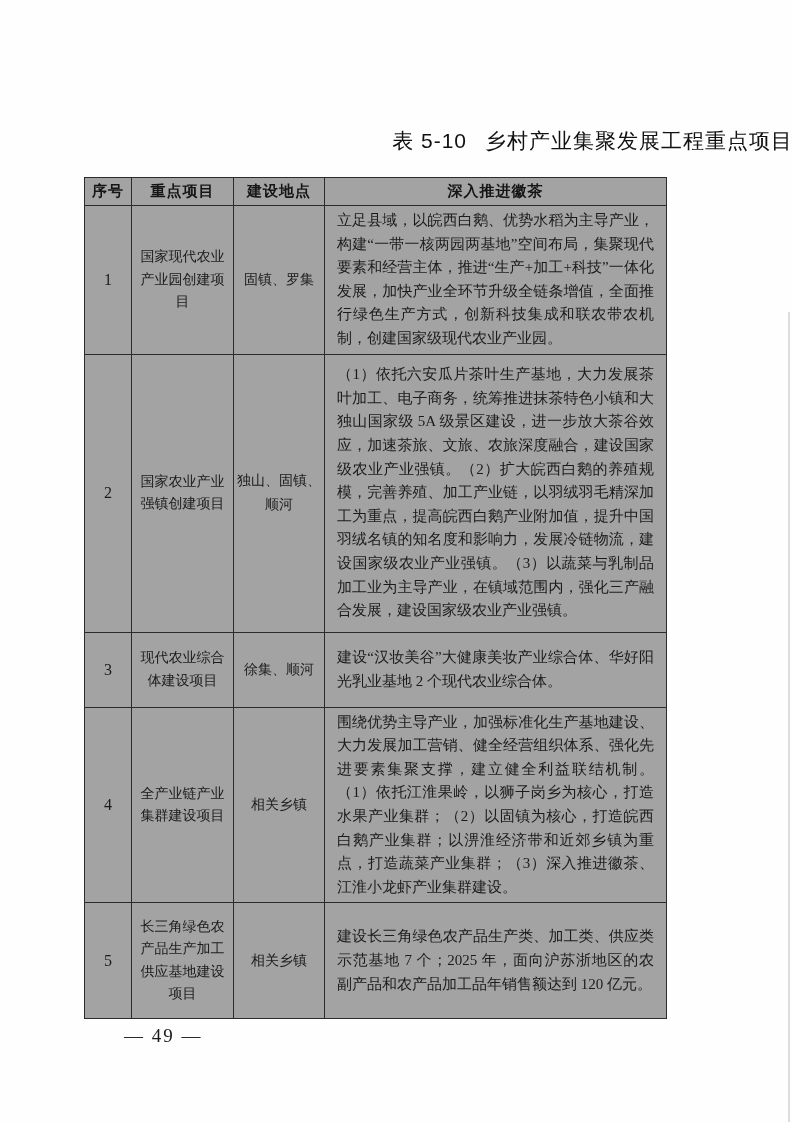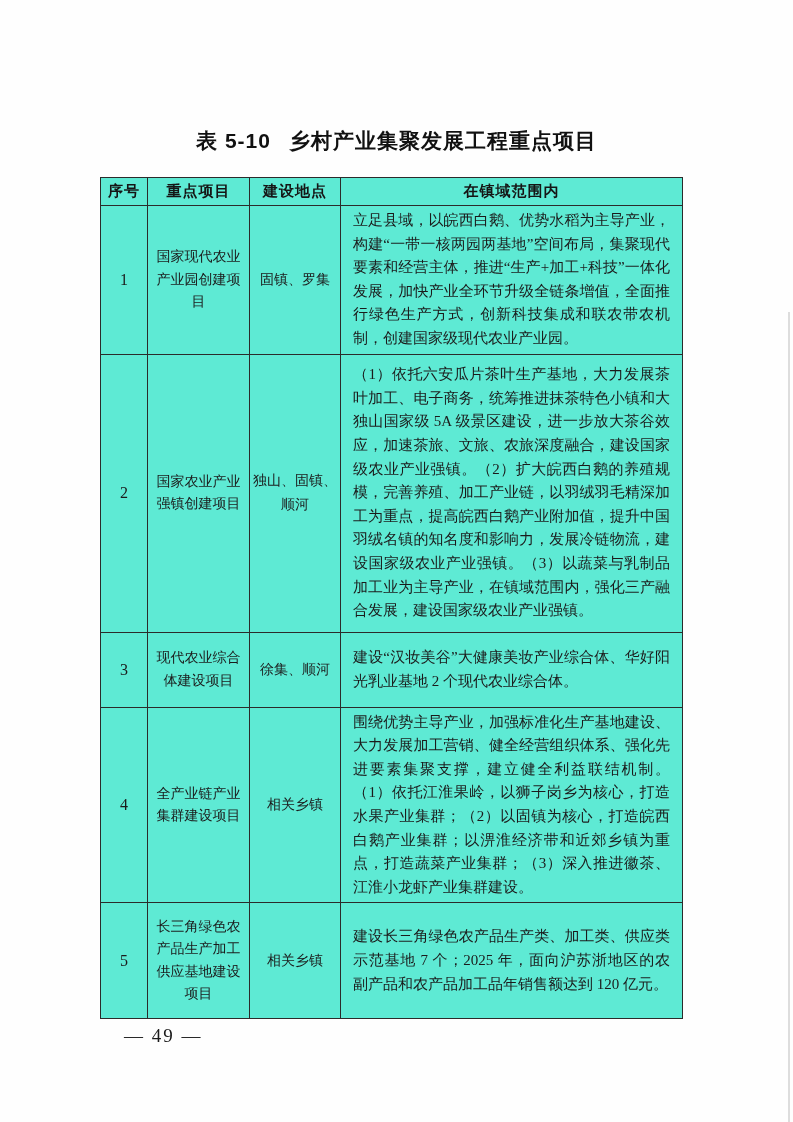--- a/index.html
+++ b/index.html
@@ -14,36 +14,36 @@
   .page {
     position: relative;
     width: 793px; height: 1122px;
     background: #fefefe;
   }
   
   .doc-title {
     position: absolute;
     top: 127px; left: 0;
     width: 100%;
-    text-align: center;
+    text-align: right;
     font-family: "Liberation Sans", "DejaVu Sans", sans-serif;
-    font-weight: bold;
+    font-weight: normal;
     font-size: 21px;
     letter-spacing: 1px;
     color: #111;
   }
   .doc-title .title-prefix { margin-right: 18px; }
   
   table.doc-table {
     position: absolute;
-    left: 100px; top: 177px;
+    left: 84px; top: 177px;
     width: 582px;
     border-collapse: collapse;
     table-layout: fixed;
-    background: #5eead4;
+    background: #a3a3a3;
   }
   table.doc-table, table.doc-table th, table.doc-table td {
     border: 1.5px solid #2b2b2b;
   }
   col.c-no  { width: 47px; }
   col.c-prj { width: 102px; }
   col.c-loc { width: 91px; }
   col.c-cnt { width: 342px; }
   th {
     height: 28px;
@@ -116,21 +116,21 @@
       <col class="c-no">
         <col class="c-prj">
         <col class="c-loc">
         <col class="c-cnt">
     </colgroup>
     <thead>
       <tr>
         <th>序号</th>
         <th>重点项目</th>
         <th>建设地点</th>
-        <th>在镇域范围内</th>
+        <th>深入推进徽茶</th>
       </tr>
     </thead>
     <tbody>
       <tr class="r1">
         <td class="cell-no">1</td>
         <td class="cell-project">国家现代农业产业园创建项目</td>
         <td class="cell-location">固镇、罗集</td>
         <td class="cell-content">立足县域，以皖西白鹅、优势水稻为主导产业，构建“一带一核两园两基地”空间布局，集聚现代要素和经营主体，推进“生产+加工+科技”一体化发展，加快产业全环节升级全链条增值，全面推行绿色生产方式，创新科技集成和联农带农机制，创建国家级现代农业产业园。</td>
       </tr>
       <tr class="r2">

